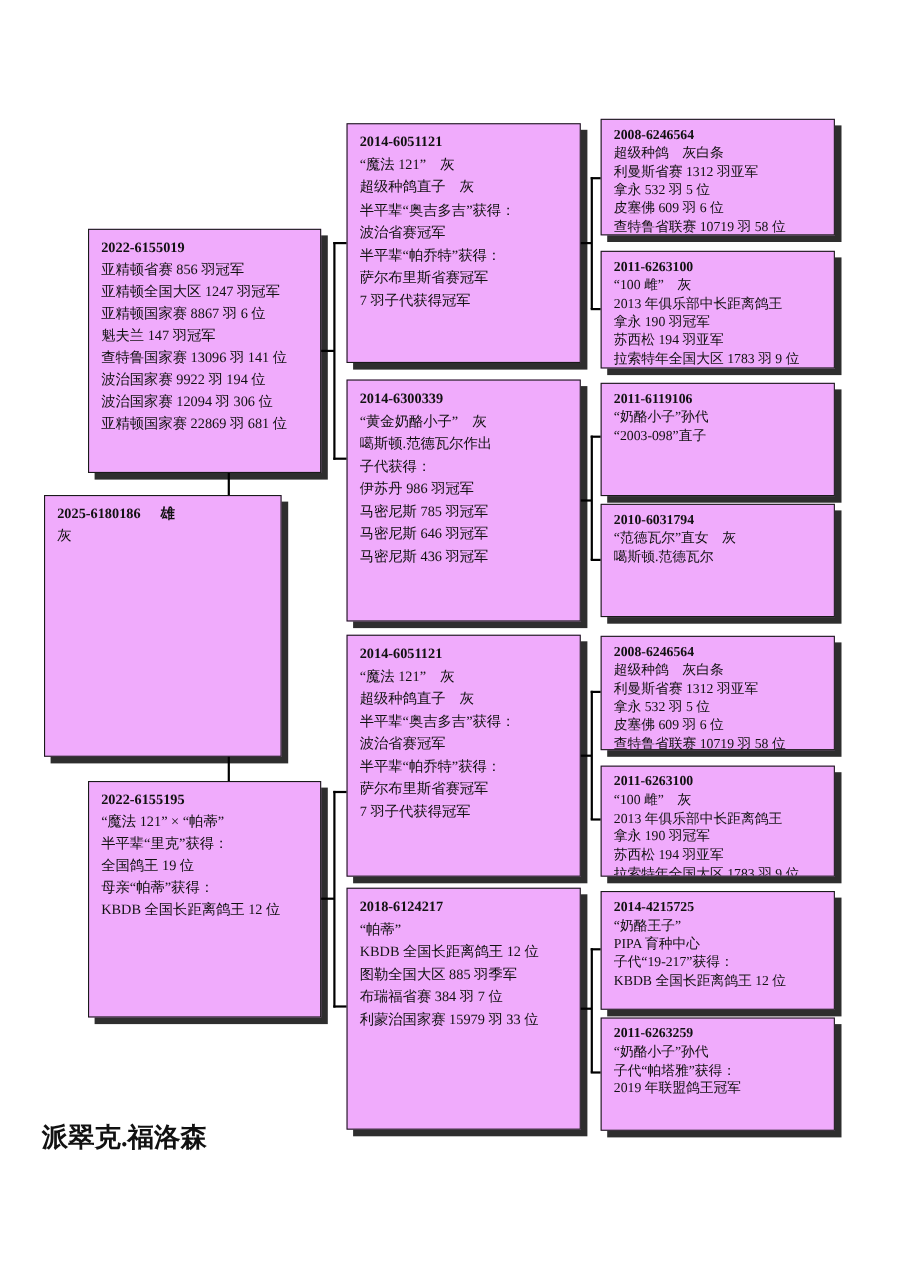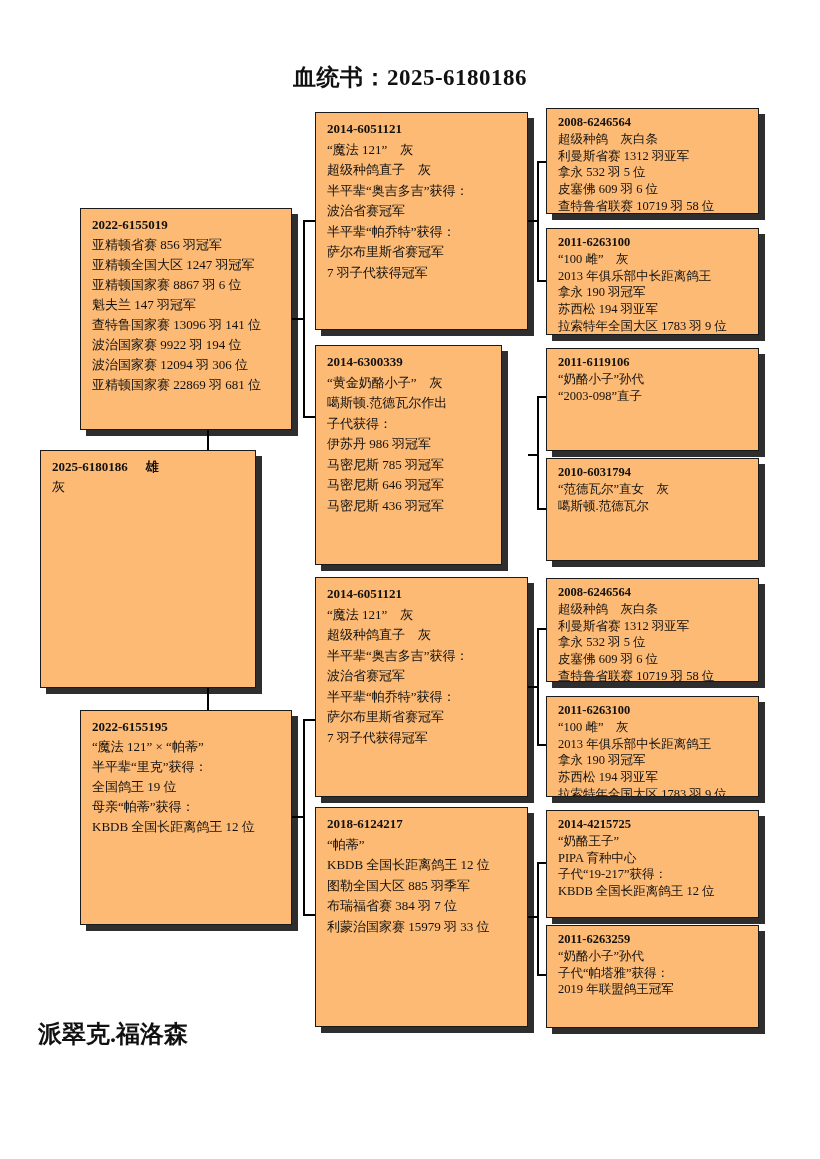--- a/index.html
+++ b/index.html
@@ -21,41 +21,40 @@
   }
   .breeder-name{
     position:absolute;
     left:38px;top:1018px;
     font-size:24px;
     font-weight:bold;
   }
   .box{
     position:absolute;
     box-sizing:border-box;
-    background:#fdba74;
+    background:#f0abfc;
     border:1.3px solid #1a1a1a;
     box-shadow:6px 6px 0 #2e2e2e;
     padding:6px 8px 0 11px;
     font-size:13px;
     line-height:20px;
     overflow:hidden;
   }
   .box .id{font-weight:bold;}
   .box .id .sex{font-weight:bold;margin-left:18px;}
   .box.mid{line-height:20.5px;}
   .box.small{font-size:12.5px;line-height:16.8px;padding-top:5px;}
   .hline{position:absolute;height:1.6px;background:#000;}
   .vline{position:absolute;width:1.6px;background:#000;}
 </style>
 </head>
 <body>
 
 <div id="page">
 
-  <div class="page-title">血统书：2025-6180186</div>
 
   <div class="box" style="left:80px;top:208px;width:212px;height:222px;font-family:Liberation Serif, serif;">
     <div class="id"><span>2022-6155019</span></div>
     <div>
         <div class="ln">亚精顿省赛 856 羽冠军</div>
         <div class="ln">亚精顿全国大区 1247 羽冠军</div>
         <div class="ln">亚精顿国家赛 8867 羽 6 位</div>
         <div class="ln">魁夫兰 147 羽冠军</div>
         <div class="ln">查特鲁国家赛 13096 羽 141 位</div>
         <div class="ln">波治国家赛 9922 羽 194 位</div>
@@ -88,21 +87,21 @@
         <div class="ln">“魔法 121”　灰</div>
         <div class="ln">超级种鸽直子　灰</div>
         <div class="ln">半平辈“奥吉多吉”获得：</div>
         <div class="ln">波治省赛冠军</div>
         <div class="ln">半平辈“帕乔特”获得：</div>
         <div class="ln">萨尔布里斯省赛冠军</div>
         <div class="ln">7 羽子代获得冠军</div>
       </div>
   </div>
 
-  <div class="box mid" style="left:315px;top:345px;width:187px;height:220px;">
+  <div class="box mid" style="left:315px;top:345px;width:213px;height:220px;">
     <div class="id"><span>2014-6300339</span></div>
     <div>
         <div class="ln">“黄金奶酪小子”　灰</div>
         <div class="ln">噶斯顿.范德瓦尔作出</div>
         <div class="ln">子代获得：</div>
         <div class="ln">伊苏丹 986 羽冠军</div>
         <div class="ln">马密尼斯 785 羽冠军</div>
         <div class="ln">马密尼斯 646 羽冠军</div>
         <div class="ln">马密尼斯 436 羽冠军</div>
       </div>

